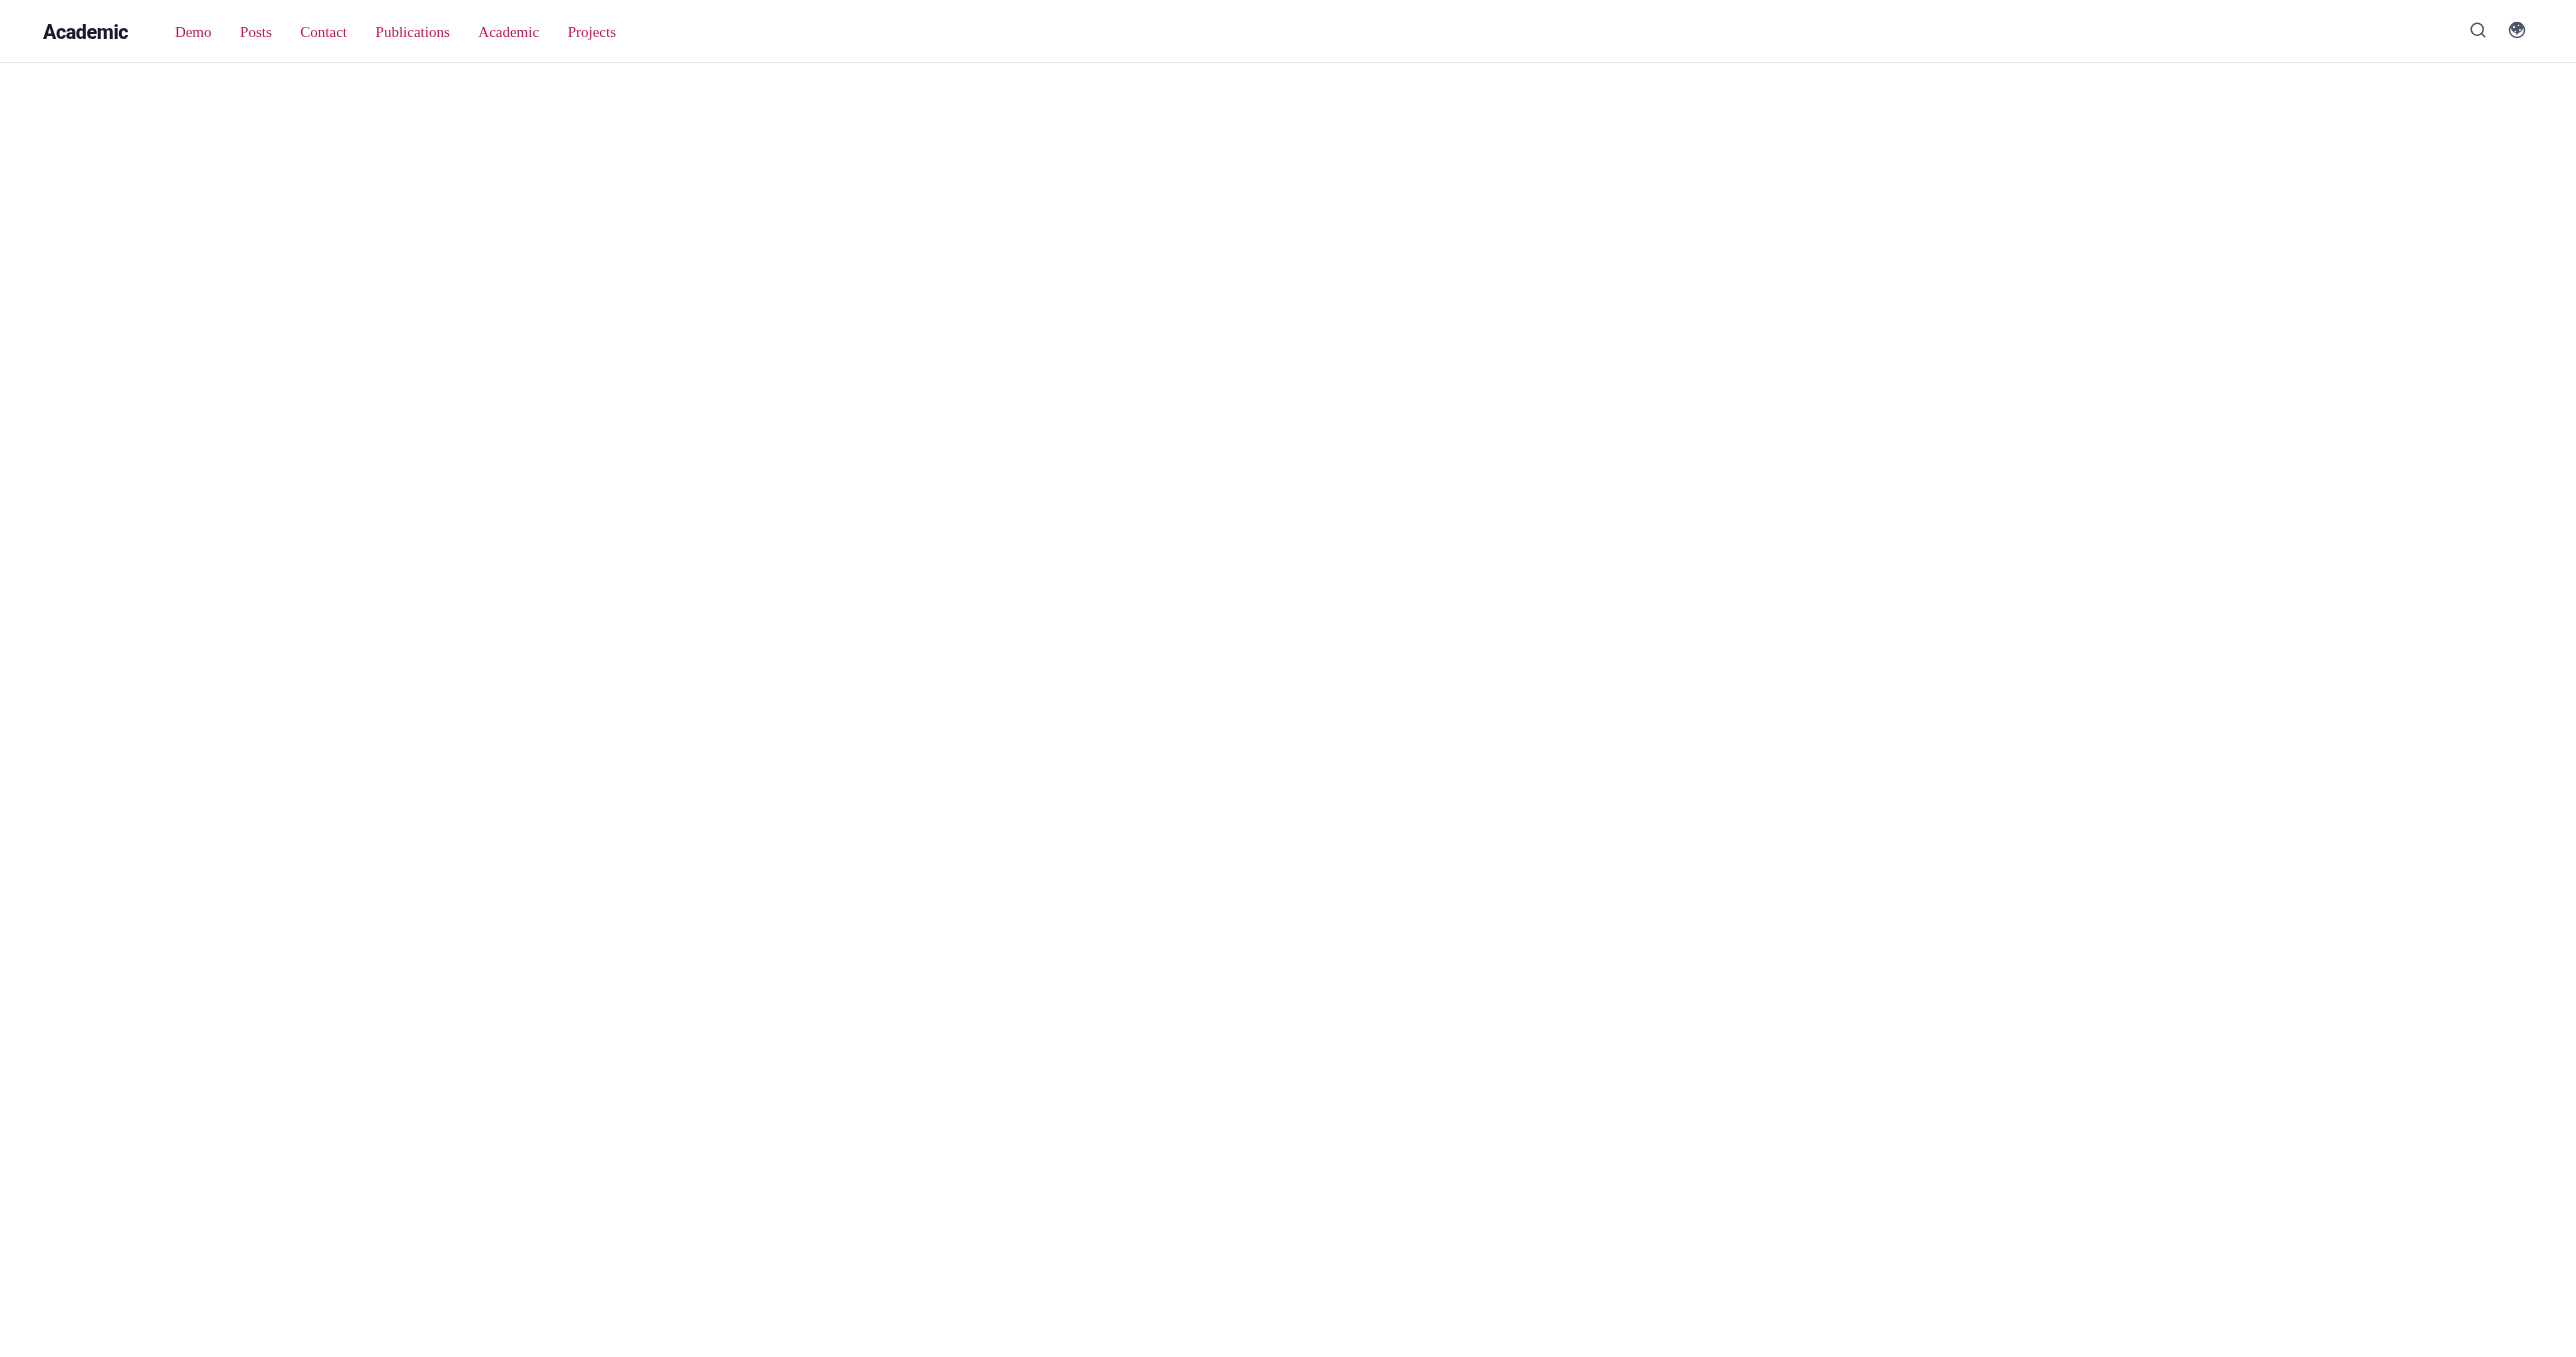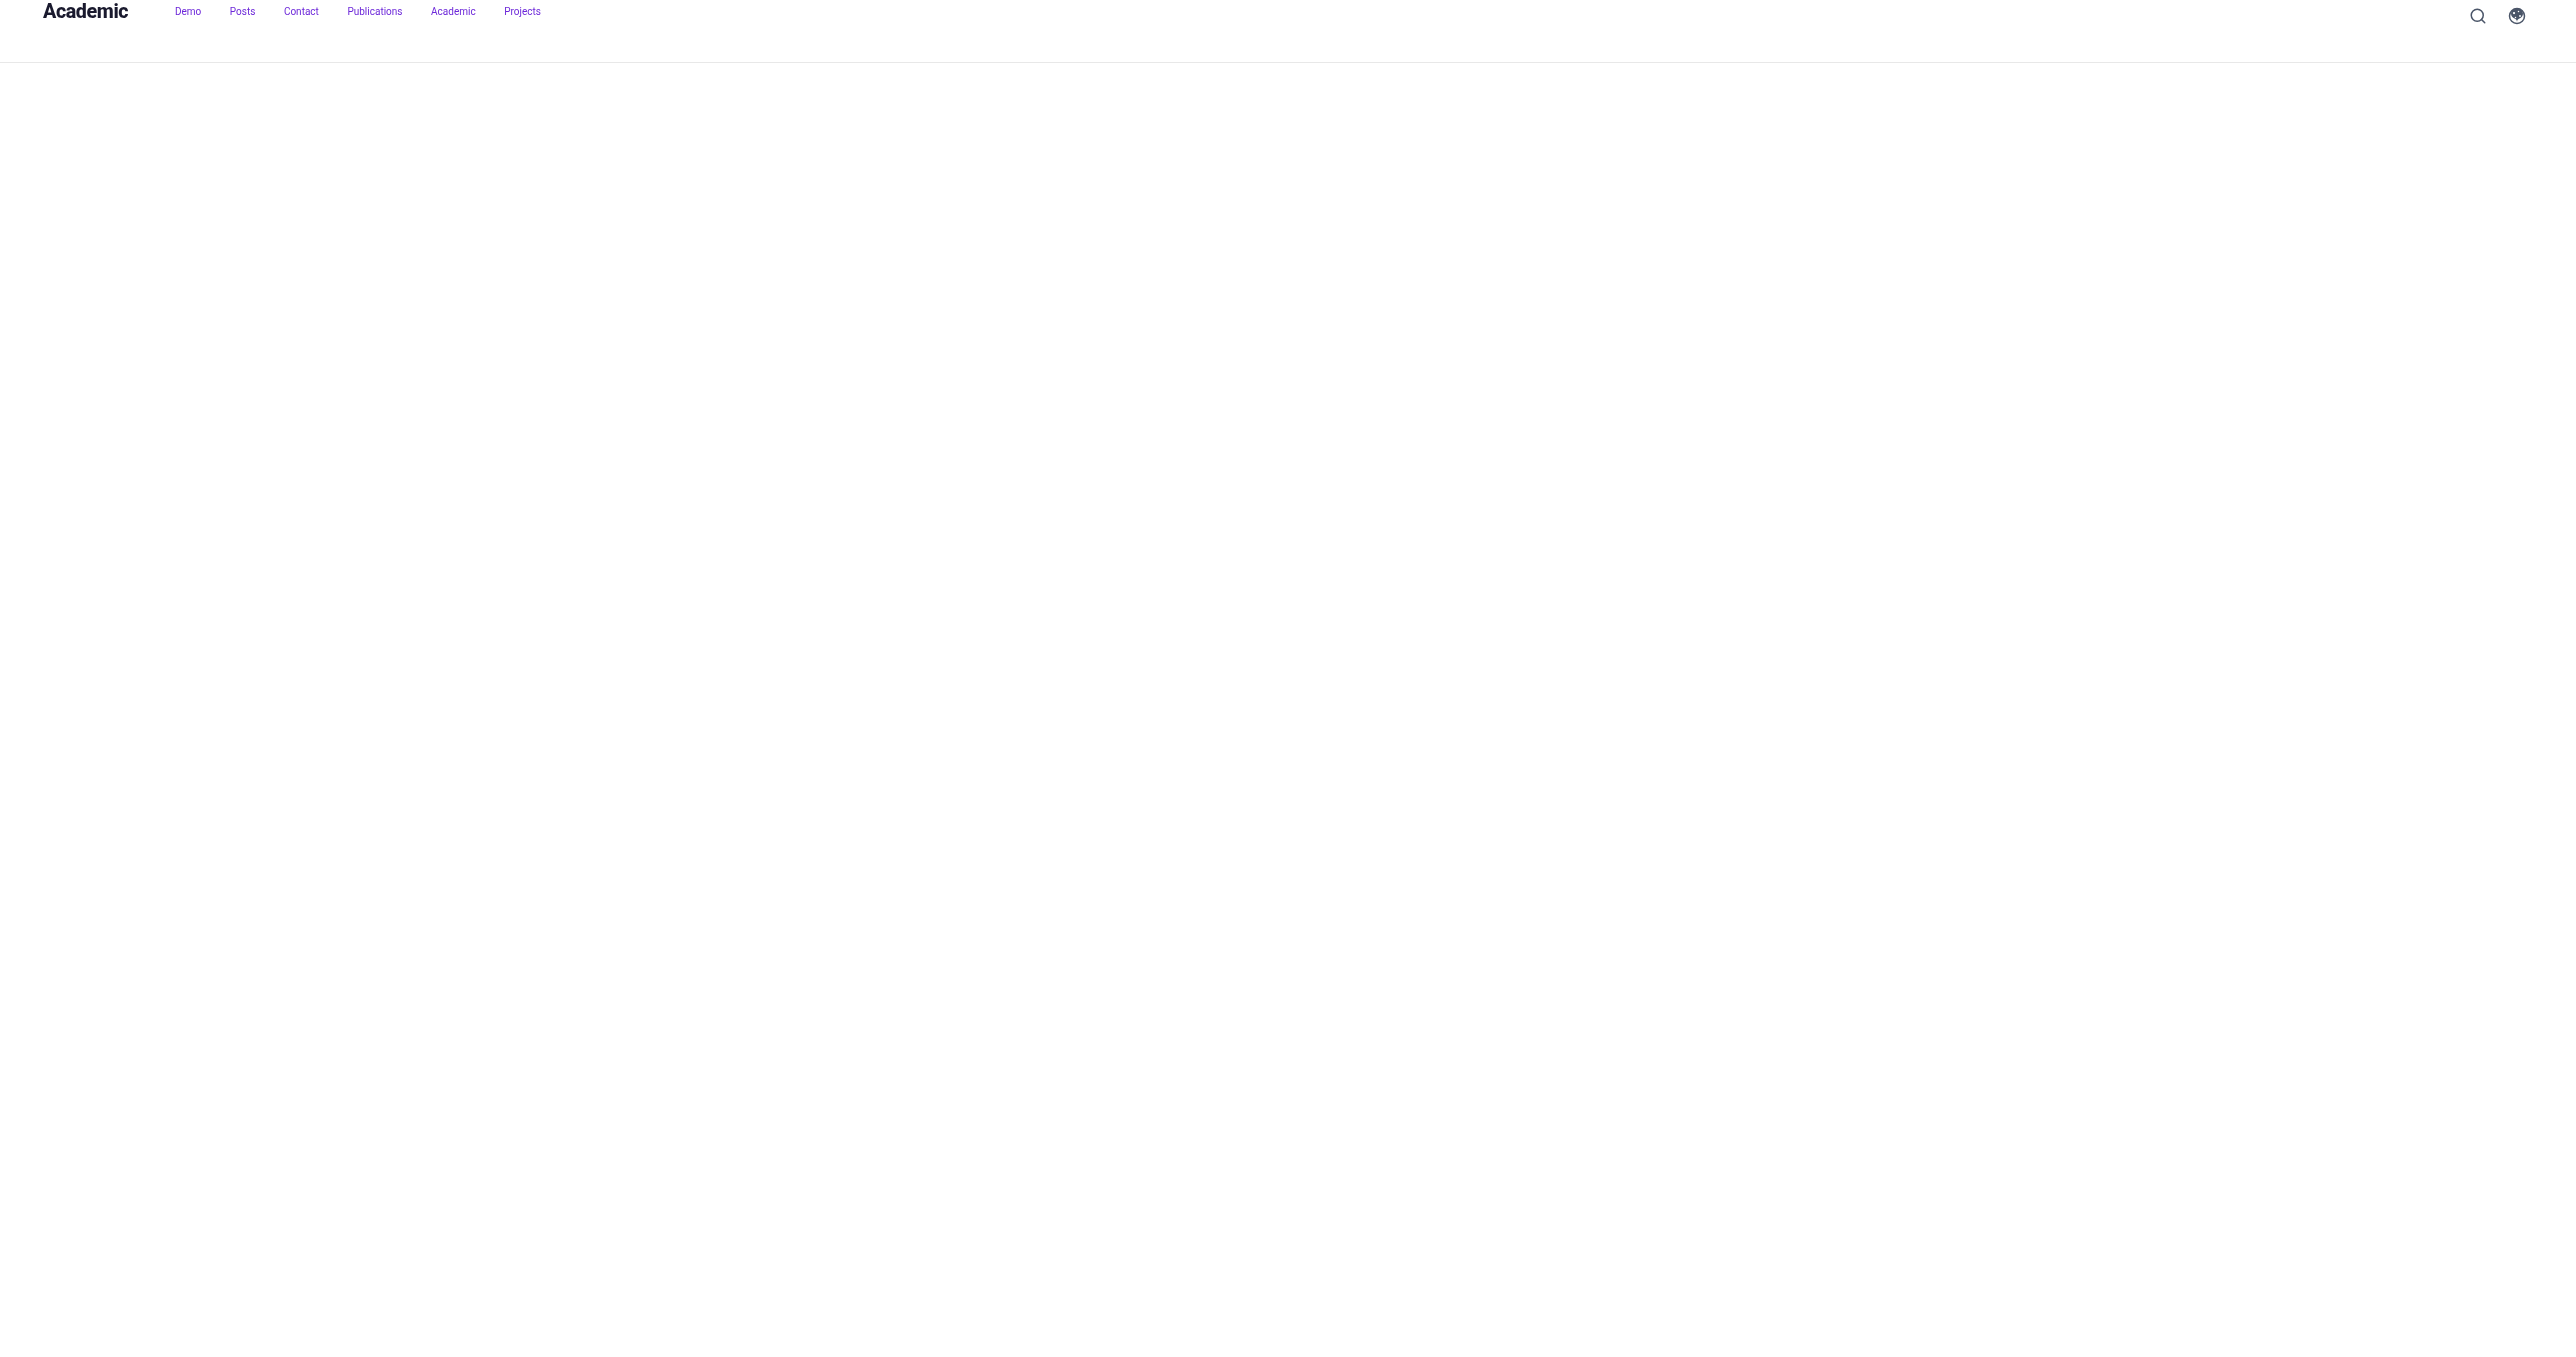--- a/index.html
+++ b/index.html
@@ -10,23 +10,23 @@
 
     body {
       font-family: -apple-system, BlinkMacSystemFont, 'Segoe UI', Roboto, sans-serif;
       background-color: #ffffff;
       color: #1a1a2e;
       min-height: 100vh;
     }
 
     header {
       display: flex;
-      align-items: flex-start;
+      align-items: flex-end;
       justify-content: space-between;
-      padding: 0 43px;
+      padding: 16px 43px;
       height: 63px;
       background-color: #ffffff;
       border-bottom: 0.9px solid #e8e8e8;
       position: sticky;
       top: 0;
       z-index: 100;
     }
 
     .header-left {
       display: flex;
@@ -42,28 +42,29 @@
       letter-spacing: -0.4px;
     }
 
     nav {
       display: flex;
       align-items: center;
       gap: 7.2px;
     }
 
     .nav-item {
-      font-size: 10px;
+      font-size: 15px;
       font-weight: 400;
-      color: #6d28d9;
+      color: #be185d;
       text-decoration: none;
       padding: 5.4px 10.7px;
       border-radius: 3.6px;
       cursor: pointer;
       transition: background-color 0.15s;
+      font-family: Liberation Serif, serif;
     }
 
     .header-right {
       display: flex;
       align-items: center;
       gap: 7.2px;
     }
 
     .icon-btn {
       width: 32px;

